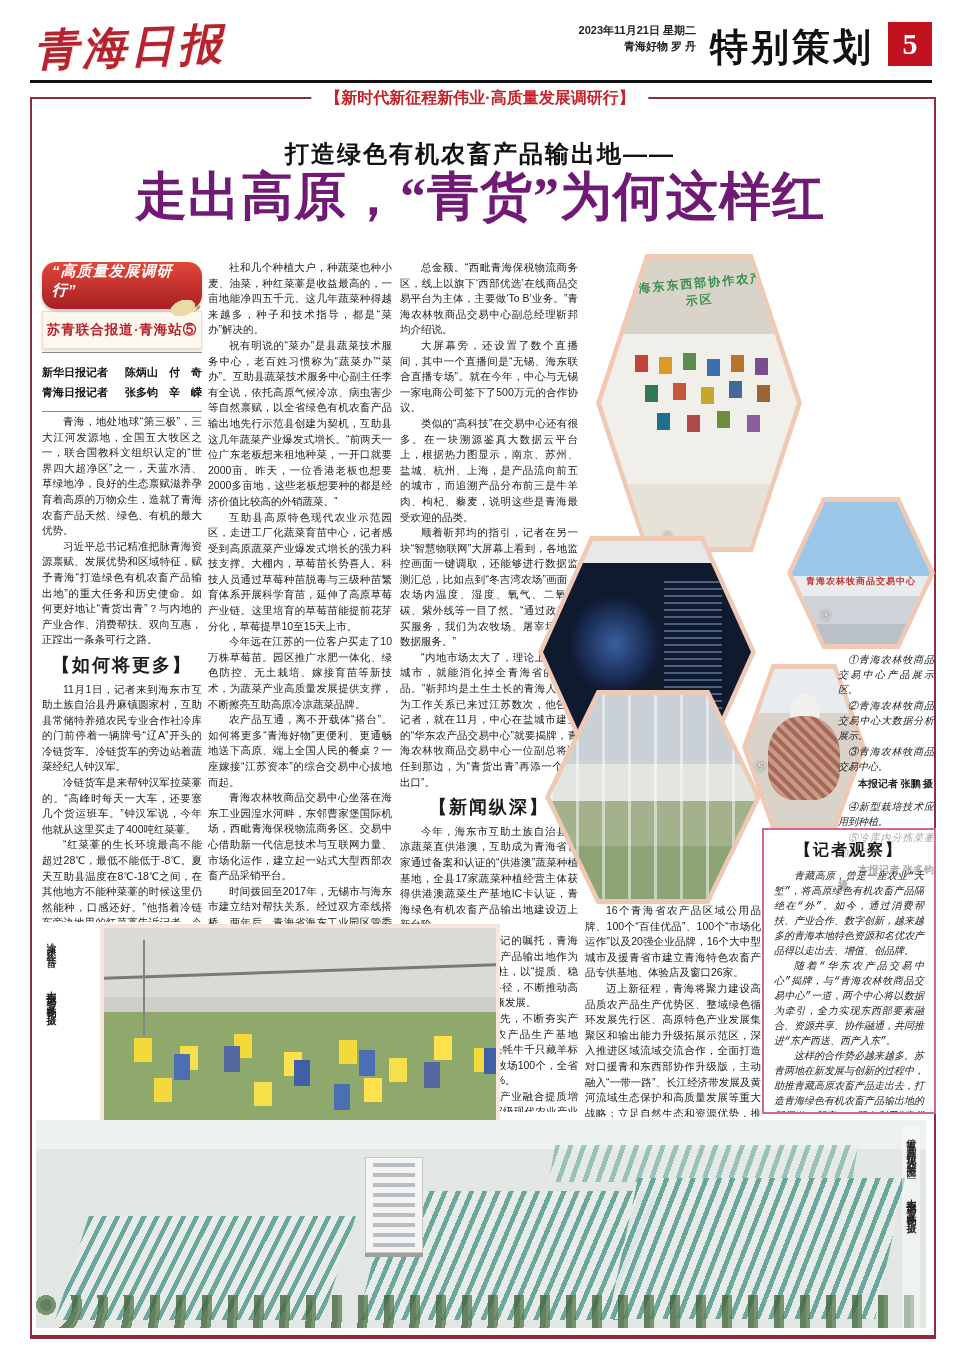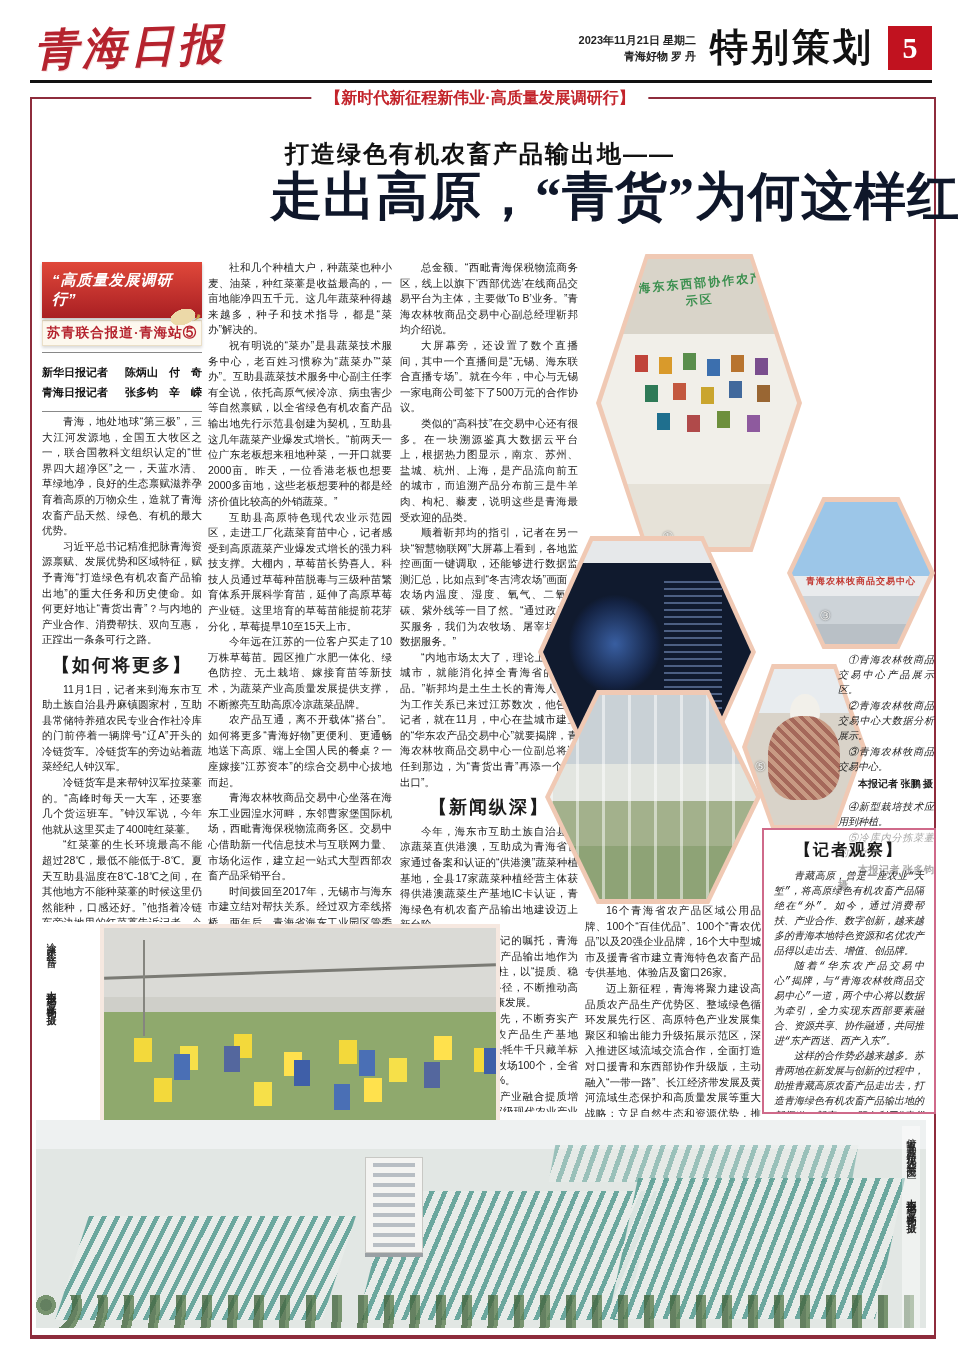--- a/index.html
+++ b/index.html
@@ -4,54 +4,54 @@
 <style>
   html,body{margin:0;padding:0;background:#f2f2f0;}
   #page{position:relative;width:960px;height:1357px;background:#ffffff;
         font-family:"Liberation Sans",sans-serif;color:#1a1a1a;overflow:hidden;}
 
   
   #masthead{position:absolute;left:0;top:0;width:960px;height:80px;}
   #logo{position:absolute;left:34px;top:18px;font-family:"Liberation Serif",serif;
         font-size:44px;font-weight:bold;font-style:italic;color:#b5232e;
         letter-spacing:4px;transform:rotate(-2deg);text-shadow:1px 1px 0 #d96a6a33;}
-  #mast-right{position:absolute;right:28px;top:22px;display:flex;align-items:center;gap:14px;}
+  #mast-right{position:absolute;right:28px;top:22px;display:flex;gap:14px;}
   .dateblock{text-align:right;font-size:11px;font-weight:bold;color:#222;line-height:16px;}
   #section-title{font-size:38px;font-weight:900;color:#111;letter-spacing:3px;
                  font-family:"Liberation Sans",sans-serif;}
   #page-num{width:44px;height:44px;background:#c1121f;color:#fff;font-family:"Liberation Serif",serif;
             font-size:30px;font-weight:bold;display:flex;align-items:center;justify-content:center;}
   #mast-rule{position:absolute;left:30px;top:80px;width:902px;height:3px;background:#111;}
 
   
   #frame{position:absolute;left:30px;top:97px;width:902px;height:1236px;
          border:2px solid #8e2c3c;border-bottom-width:4px;}
   #banner{position:absolute;left:50%;top:88px;transform:translateX(-50%);
           background:#fff;padding:0 14px;font-size:16px;font-weight:bold;color:#c3242b;
           white-space:nowrap;z-index:5;}
 
   
   #kicker{position:absolute;left:0;top:138px;width:960px;text-align:center;
           font-size:24px;font-weight:bold;color:#111;letter-spacing:2px;}
-  #main-title{position:absolute;left:0;top:162px;width:960px;text-align:right;
-          font-family:"Liberation Serif",serif;font-size:52px;font-weight:900;color:#0f172a;
+  #main-title{position:absolute;left:0;top:162px;width:960px;text-align:center;
+          font-family:"Liberation Serif",serif;font-size:52px;font-weight:900;color:#701a75;
           letter-spacing:1px;}
 
   
   #badge{position:absolute;left:42px;top:262px;width:160px;}
   #ribbon{position:relative;background:linear-gradient(180deg,#e0483a,#a91f23);
           color:#fff;font-weight:bold;font-size:15px;font-style:italic;
-          padding:9px 6px 9px 10px;border-radius:0;letter-spacing:1px;
+          padding:0 6px 9px 10px;border-radius:14px;letter-spacing:1px;
           box-shadow:0 2px 3px rgba(0,0,0,.25);}
   #wheat{position:absolute;right:4px;bottom:-8px;width:30px;height:18px;
          background:radial-gradient(ellipse at 50% 50%,#ecd9a8 0 60%,transparent 61%);
          border-radius:50%;transform:rotate(-18deg);box-shadow:8px 4px 0 -6px #caa24c;}
   #badge-sub{margin-top:2px;background:#fdf8ee;border:1px solid #eadfc8;
           color:#b5232e;font-family:"Liberation Serif",serif;font-weight:bold;
-          font-size:13.5px;text-align:center;padding:3px 2px;letter-spacing:1px;
+          font-size:13.5px;text-align:center;padding:9px 2px;letter-spacing:1px;
           box-shadow:0 2px 3px rgba(0,0,0,.15);}
 
   
   #byline{position:absolute;left:42px;top:352px;width:160px;border-top:1px solid #888;
           border-bottom:1px solid #888;padding:9px 0;font-size:11px;font-weight:bold;color:#111;}
   #byline .row{display:flex;justify-content:space-between;line-height:20px;}
 
   
   .col{position:absolute;font-size:10.5px;line-height:15.6px;text-align:justify;color:#1c1c1c;overflow:hidden;}
   .col p{margin:0;text-indent:2em;}
@@ -217,21 +217,21 @@
     <p>“内地市场太大了，理论上一个盐城市，就能消化掉全青海省的农产品。”靳邦均是土生土长的青海人，因为工作关系已来过江苏数次，他告诉记者，就在11月，中心在盐城市建立的“华东农产品交易中心”就要揭牌，青海农林牧商品交易中心一位副总将调任到那边，为“青货出青”再添一个“新出口”。</p>
     <p class="sec-head">【新闻纵深】</p>
     <p>今年，海东市互助土族自治县冷凉蔬菜直供港澳，互助成为青海省首家通过备案和认证的“供港澳”蔬菜种植基地，全县17家蔬菜种植经营主体获得供港澳蔬菜生产基地IC卡认证，青海绿色有机农畜产品输出地建设迈上新台阶。</p>
     <p>牢记习近平总书记的嘱托，青海把打造绿色有机农畜产品输出地作为高质量发展的有力支柱，以“提质、稳量、补链、扩输”为路径，不断推动高原特色优势农牧业健康发展。</p>
     <p>青海坚持生态优先，不断夯实产业基础，建成特色农产品生产基地25.53余万公顷、千头牦牛千只藏羊标准化生产基地、生态牧场100个，全省规模养殖比重达到52%。</p>
     <p>不断延链强链，产业融合提质增效，累计创建5个国家级现代农业产业园、5个特色农产品优势区、4个国家优势特色产业集群以及18个产业强镇，牦牛、藏羊、油菜3个优势特色产业集群全产业链产值达到433亿元，全省主要农畜产品加工转化率达到62%。</p>
 
   </div>
 
   <div id="col4" class="col">
-    <p>16个青海省农产品区域公用品牌、100个“百佳优品”、100个“青农优品”以及20强企业品牌，16个大中型城市及援青省市建立青海特色农畜产品专供基地、体验店及窗口26家。</p>
+    <p>16个青海省农产品区域公用品牌、100个“百佳优品”、100个“市场化运作”以及20强企业品牌，16个大中型城市及援青省市建立青海特色农畜产品专供基地、体验店及窗口26家。</p>
     <p>迈上新征程，青海将聚力建设高品质农产品生产优势区、整域绿色循环发展先行区、高原特色产业发展集聚区和输出能力升级拓展示范区，深入推进区域流域交流合作，全面打造对口援青和东西部协作升级版，主动融入“一带一路”、长江经济带发展及黄河流域生态保护和高质量发展等重大战略；立足自然生态和资源优势，推进标准化、规模化、品牌化建设，打造一批叫得响、传得开、立得住的农产品名优品牌，不断擦亮最优质的“青”字招牌。</p>
   </div>
 
   <div id="photo-left">
     <div class="beam"></div>
     <div class="beam2"></div>
     <div class="trap"></div>
     <div class="trap-blue"></div>
   </div>
   <div id="photo-left-cap" class="vcap">

